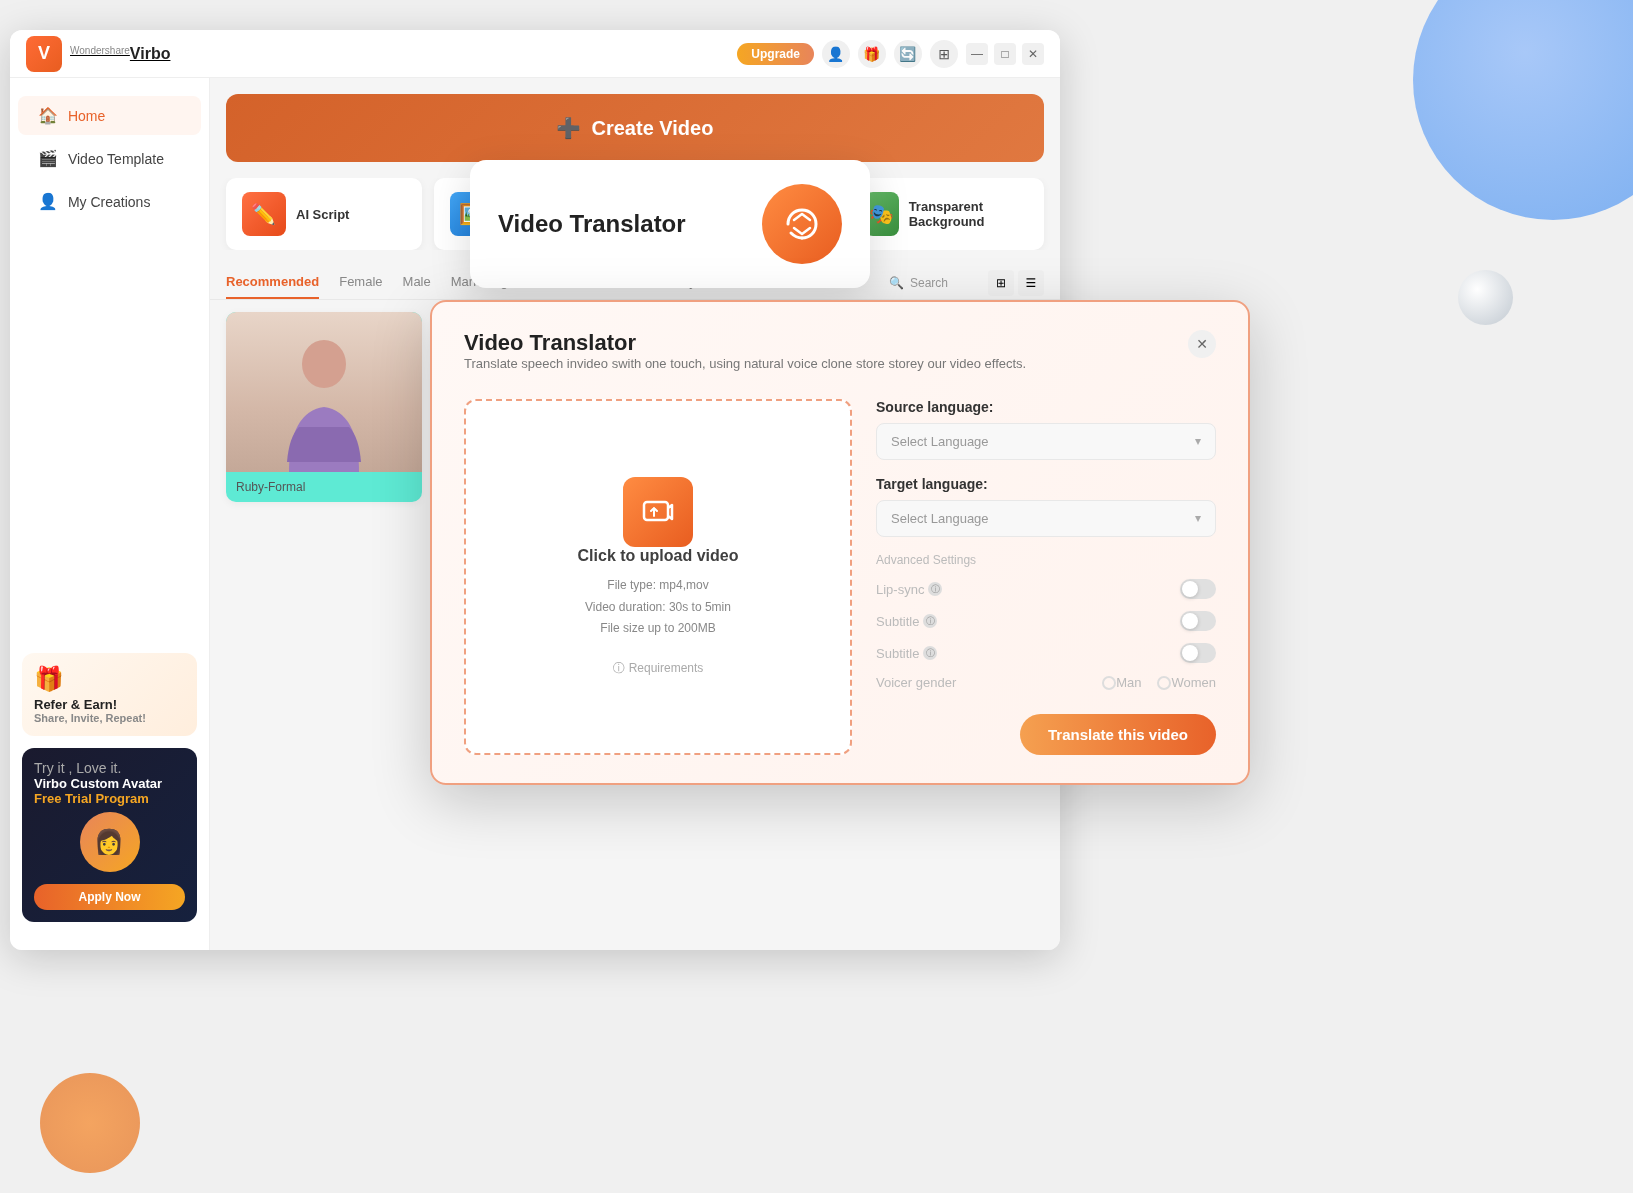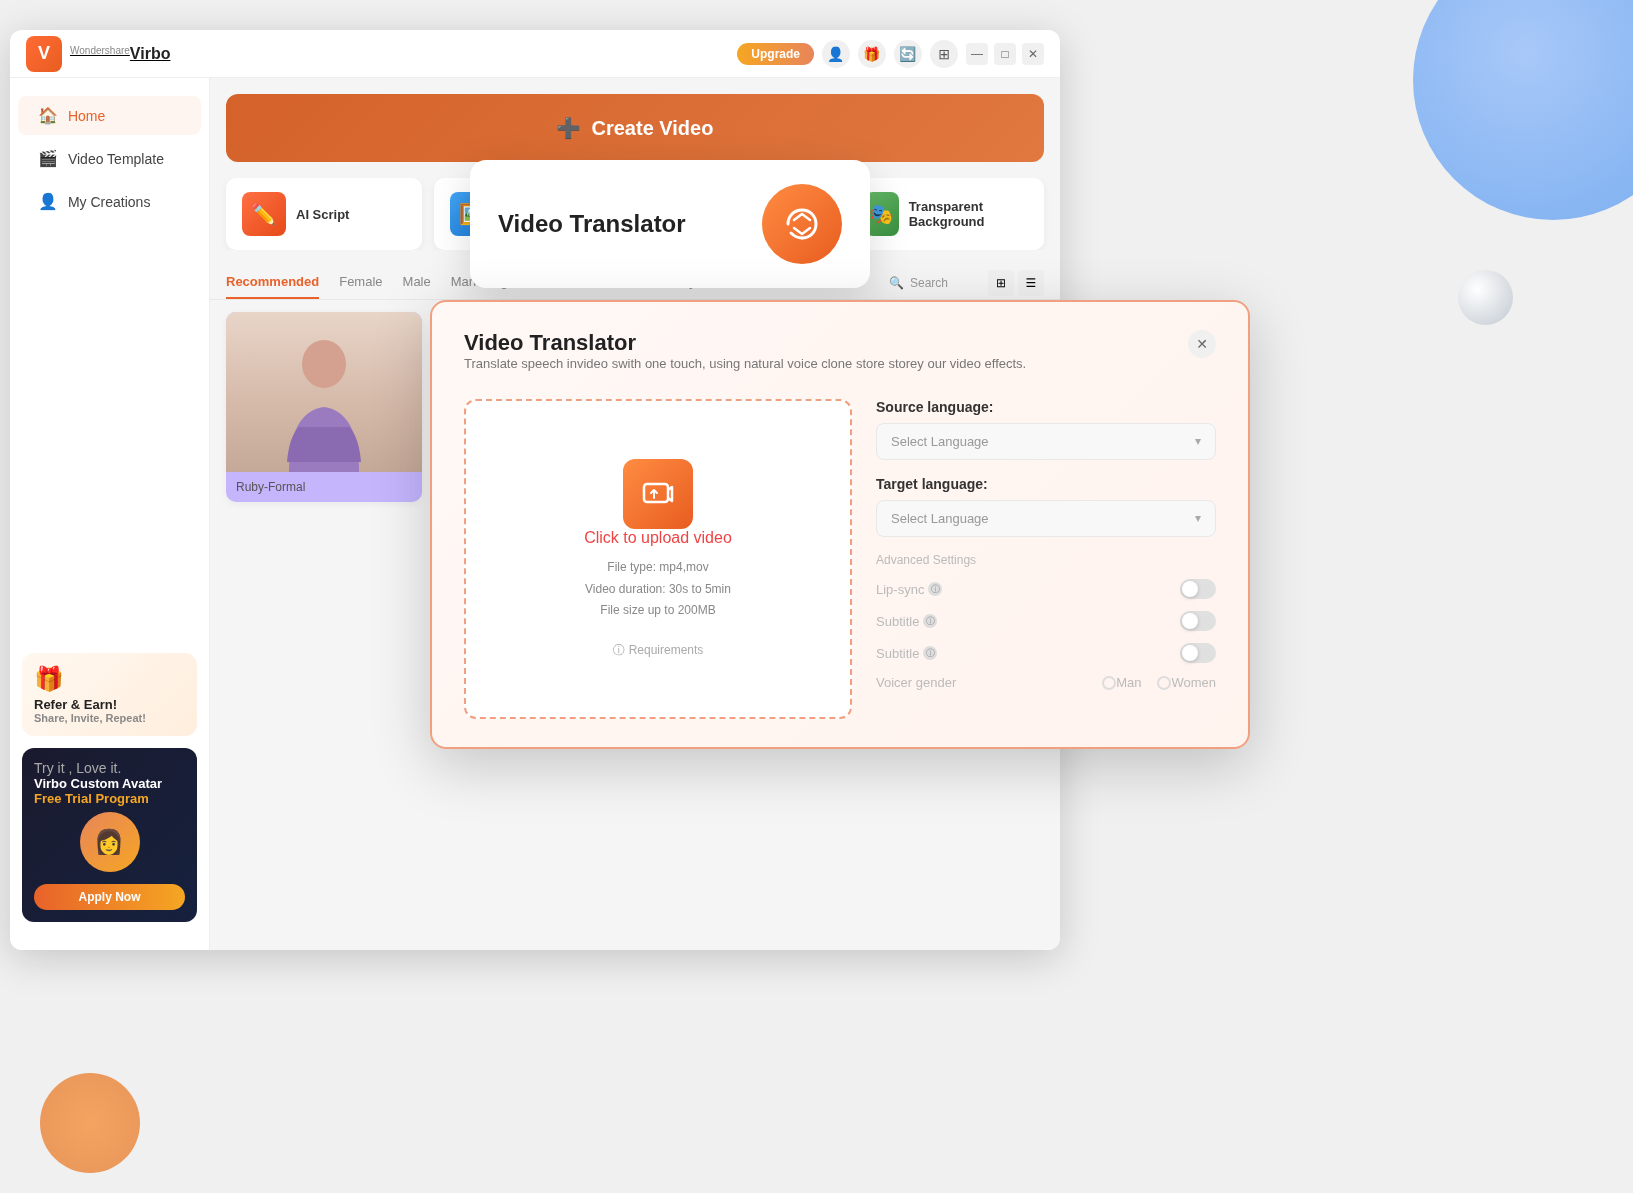--- a/index.html
+++ b/index.html
@@ -368,21 +368,21 @@
     }
 
     
     .avatar-grid {
       display: grid;
       grid-template-columns: repeat(4, 1fr);
       gap: 12px;
       padding: 0 16px 16px;
     }
     .avatar-card {
-      background: #c4b5fd;
+      background: #5eead4;
       border-radius: 10px;
       overflow: hidden;
       box-shadow: 0 2px 8px rgba(0,0,0,0.05);
     }
     .avatar-name {
       padding: 8px 10px;
       font-size: 12px;
       color: #555;
     }
 
@@ -494,22 +494,22 @@
       background: linear-gradient(135deg, #ff8c42, #e85d20);
       border-radius: 12px;
       display: flex;
       align-items: center;
       justify-content: center;
       font-size: 28px;
       color: white;
     }
     .upload-label {
       font-size: 16px;
-      font-weight: 400;
-      color: #ef4444;
+      font-weight: 700;
+      color: #404040;
       margin-bottom: 10px;
     }
     .upload-meta {
       font-size: 12px;
       color: #888;
       text-align: center;
       line-height: 1.8;
     }
     .upload-req {
       margin-top: 20px;
@@ -923,15 +923,18 @@
             <div class="radio-circle"></div>
             <span>Man</span>
           </div>
           <div class="radio-option">
             <div class="radio-circle"></div>
             <span>Women</span>
           </div>
         </div>
       </div>
 
+      <div class="translate-btn-row">
+        <button class="translate-btn">Translate this video</button>
+      </div>
     </div>
   </div>
 </div>
 
 </body></html>

